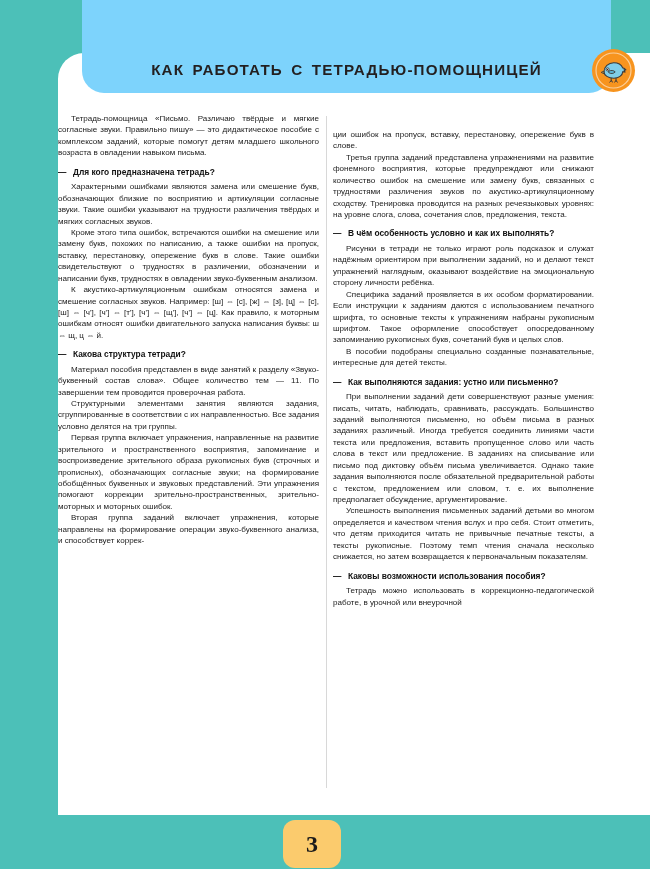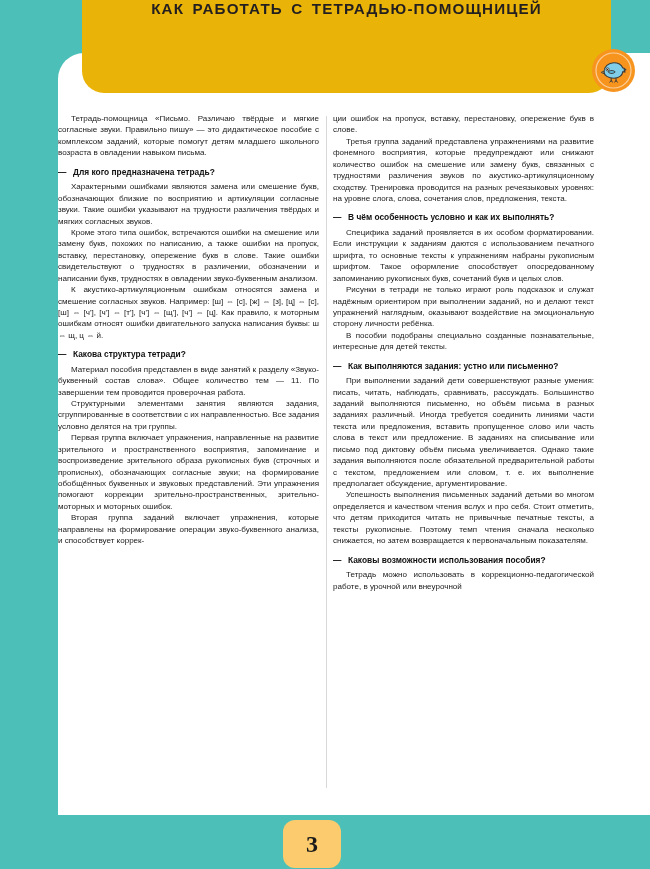--- a/index.html
+++ b/index.html
@@ -27,24 +27,25 @@
     box-sizing: border-box;
   }
 
   
   #header-banner {
     position: absolute;
     left: 82px;
     top: 0px;
     width: 529px;
     height: 93px;
-    background: #eab308;
+    background: #7dd3fc;
     border-bottom-left-radius: 22px;
     border-bottom-right-radius: 22px;
     display: flex;
+    align-items: flex-end;
     justify-content: center;
     box-sizing: border-box;
     padding-bottom: 15px;
   }
   #header-title {
     font-size: 15.2px;
     font-weight: 700;
     letter-spacing: 1.15px;
     color: #231f20;
     white-space: nowrap;
@@ -87,21 +88,21 @@
     margin: 0;
     font-size: 8.05px;
     line-height: 11.42px;
     text-align: justify;
     text-indent: 13px;
     color: #1a1a1a;
     font-family: "Liberation Sans", sans-serif;
     hyphens: auto;
     -webkit-hyphens: auto;
   }
-  p.para.noindent { text-indent: 0; }
+  p.para.noindent { text-indent: 0; margin-top: 16px; }
 
   .qheading {
     margin: 0;
     padding-top: 8px;
     padding-bottom: 3px;
     font-size: 8.4px;
     line-height: 11.6px;
     font-weight: 700;
     color: #111;
     text-align: justify;
@@ -185,22 +186,22 @@
       <p class="para" lang="ru">Материал пособия представлен в виде занятий к разделу «Звуко-буквенный состав слова». Общее количество тем — 11. По завершении тем проводится проверочная работа.</p>
       <p class="para" lang="ru">Структурными элементами занятия являются задания, сгруппированные в соответствии с их направленностью. Все задания условно делятся на три группы.</p>
       <p class="para" lang="ru">Первая группа включает упражнения, направленные на развитие зрительного и пространственного восприятия, запоминание и воспроизведение зрительного образа рукописных букв (строчных и прописных), обозначающих согласные звуки; на формирование обобщённых буквенных и звуковых представлений. Эти упражнения помогают коррекции зрительно-пространственных, зрительно-моторных и моторных ошибок.</p>
       <p class="para" lang="ru">Вторая группа заданий включает упражнения, которые направлены на формирование операции звуко-буквенного анализа, и способствует коррек-</p>
     </div>
   <div class="column-divider"></div>
   <div class="column" id="right-column">
       <p class="para noindent" lang="ru">ции ошибок на пропуск, вставку, перестановку, опережение букв в слове.</p>
       <p class="para" lang="ru">Третья группа заданий представлена упражнениями на развитие фонемного восприятия, которые предупреждают или снижают количество ошибок на смешение или замену букв, связанных с трудностями различения звуков по акустико-артикуляционному сходству. Тренировка проводится  на разных речеязыковых уровнях: на уровне слога, слова, сочетания слов, предложения, текста.</p>
       <div class="qheading"><span class="dash">—</span><span>В чём особенность условно и как их выполнять?</span></div>
+      <p class="para" lang="ru">Рисунки в тетради не только играют роль подсказок и служат надёжным ориентиром при выполнении заданий, но и делают текст упражнений наглядным, оказывают воздействие на эмоциональную сторону личности ребёнка.</p>
       <p class="para" lang="ru">Специфика заданий проявляется в их особом форматировании. Если инструкции к заданиям даются с использованием печатного шрифта, то основные тексты к упражнениям набраны рукописным шрифтом. Такое оформление способствует опосредованному запоминанию рукописных букв, сочетаний букв и целых слов.</p>
-      <p class="para" lang="ru">Рисунки в тетради не только играют роль подсказок и служат надёжным ориентиром при выполнении заданий, но и делают текст упражнений наглядным, оказывают воздействие на эмоциональную сторону личности ребёнка.</p>
       <p class="para" lang="ru">В пособии подобраны специально созданные познавательные, интересные для детей тексты.</p>
       <div class="qheading"><span class="dash">—</span><span>Как выполняются задания: устно или письменно?</span></div>
       <p class="para" lang="ru">При выполнении заданий дети совершенствуют разные умения: писать, читать, наблюдать, сравнивать, рассуждать. Большинство заданий выполняются письменно, но объём письма в разных заданиях различный. Иногда требуется соединить линиями части текста или предложения, вставить пропущенное слово или часть слова в текст или предложение. В заданиях на списывание или письмо под диктовку объём письма увеличивается. Однако такие задания выполняются после обязательной предварительной работы с текстом, предложением или словом, т. е. их выполнение предполагает обсуждение, аргументирование.</p>
       <p class="para" lang="ru">Успешность выполнения письменных заданий детьми во многом определяется и качеством чтения вслух и про себя. Стоит отметить, что детям приходится читать не привычные печатные тексты, а тексты рукописные. Поэтому темп чтения сначала несколько снижается, но затем возвращается к первоначальным показателям.</p>
       <div class="qheading"><span class="dash">—</span><span>Каковы возможности использования пособия?</span></div>
       <p class="para" lang="ru">Тетрадь можно использовать в коррекционно-педагогической работе, в урочной или внеурочной</p>
     </div>
 </div>
 
 <div id="bottom-teal"></div>

